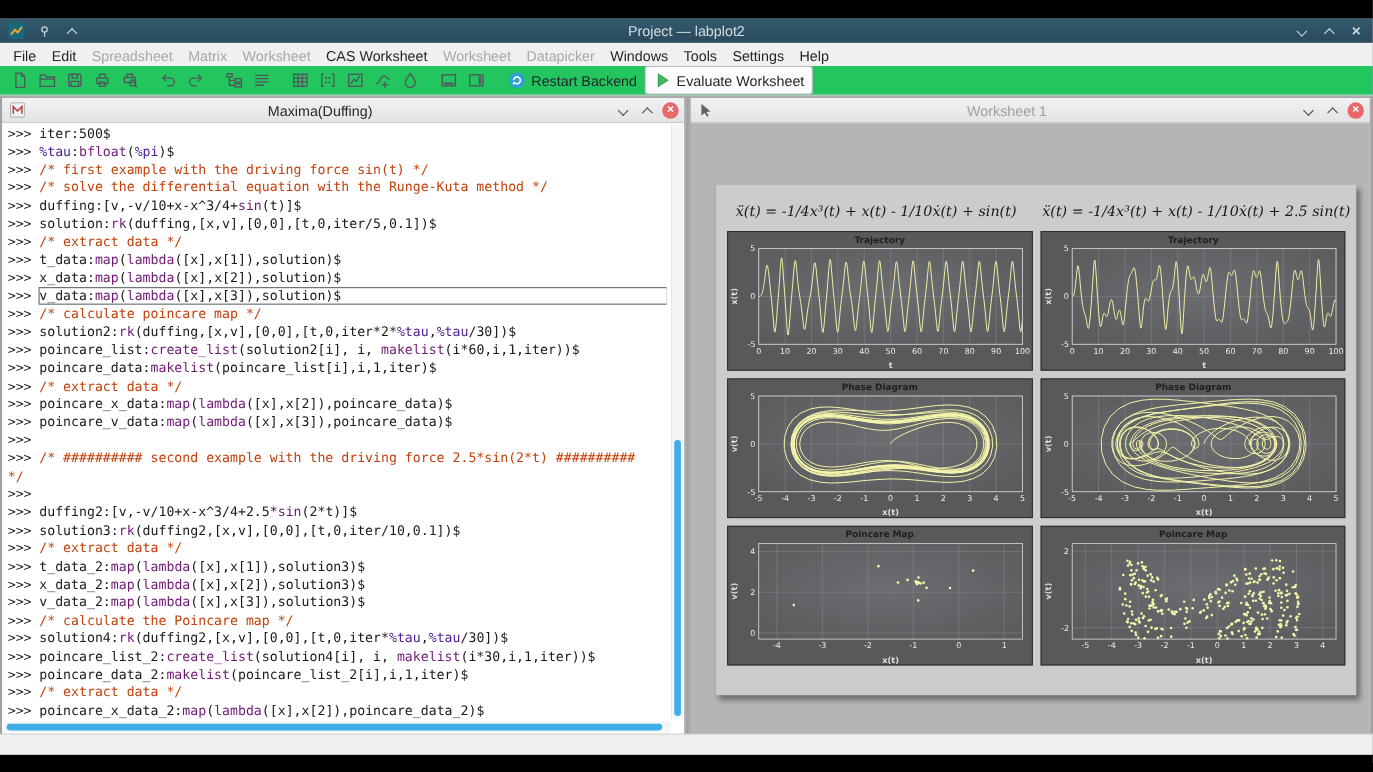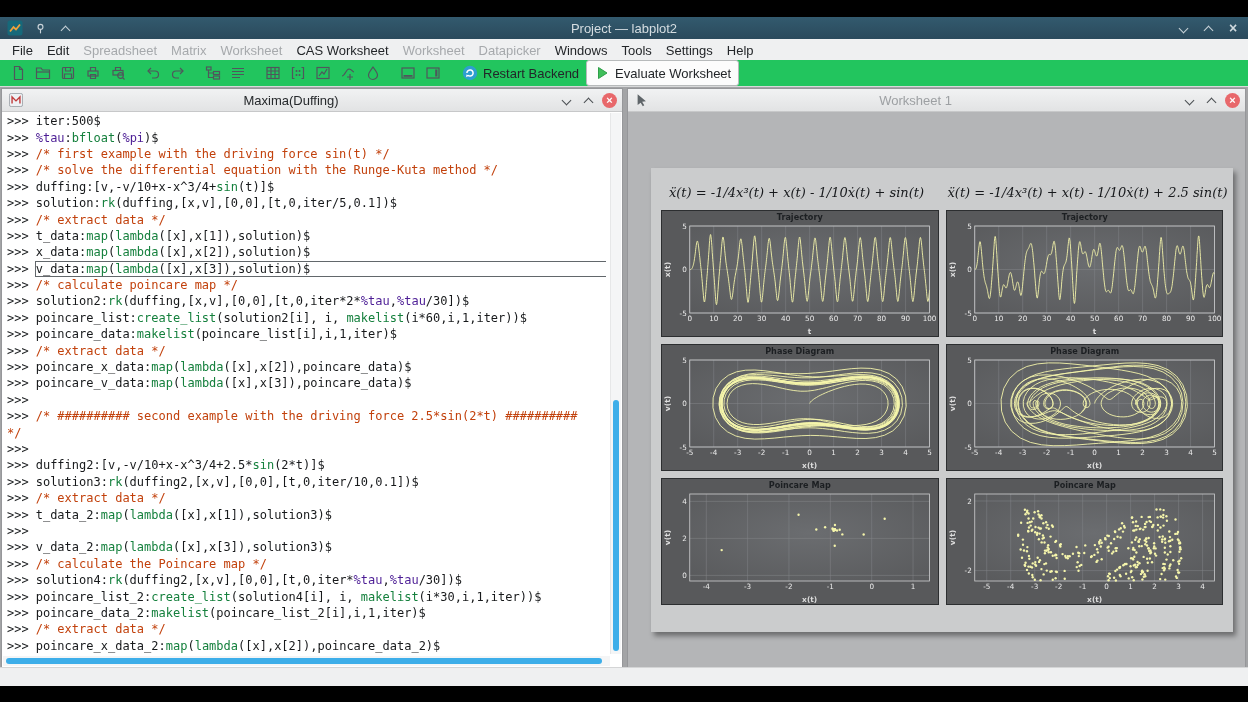--- a/index.html
+++ b/index.html
@@ -41,21 +41,21 @@
   .sw-btn{width:17px;height:17px;display:flex;align-items:center;justify-content:center}
   .sw-close{width:15px;height:15px;border-radius:8px;background:#e8686b;color:#fff;font-size:11px;font-weight:bold;text-align:center;line-height:14px}
 
   
   .cas-body{flex:1;position:relative;background:#fff;overflow:hidden}
   .code{position:absolute;left:5px;top:1px;right:16px;bottom:13px;font-family:"DejaVu Sans Mono",monospace;font-size:12px;color:#17191b;overflow:hidden}
   .code-line{display:flex;height:16.4px;align-items:center}
   .prompt{white-space:pre;color:#202325;margin-right:7px}
   .code-text{white-space:pre}
   .code-line.active .code-text{outline:1px solid #62676b;flex:1}
-  .tok-fn{color:#15803d}
+  .tok-fn{color:#701a75}
   .tok-comment{color:#c2410c}
   .tok-const{color:#4c1d95}
   .vscroll{position:absolute;top:1px;right:1px;bottom:13px;width:10px;background:#f4f5f6;border-left:1px solid #e6e7e8}
   .vthumb{position:absolute;left:2px;width:6px;top:53%;bottom:3px;background:#3daee9;border-radius:3px}
   .hscroll{position:absolute;left:1px;right:12px;bottom:1px;height:10px;background:#f4f5f6}
   .hthumb{position:absolute;top:2px;height:6px;left:3px;right:8px;background:#3daee9;border-radius:3px}
 
   
   .ws-body{flex:1;background:#b4b5b7;position:relative;overflow:hidden}
   .page{position:absolute;left:23px;top:56px;width:582px;height:464px;background:#cbcccd;box-shadow:3px 4px 5px rgba(0,0,0,.4)}
@@ -392,20 +392,21 @@
               <div class="code-line">
                 <span class="prompt">&gt;&gt;&gt;</span>
                 <span class="code-text"><span class="tok-comment">/* extract data */</span></span>
               </div>
               <div class="code-line">
                 <span class="prompt">&gt;&gt;&gt;</span>
                 <span class="code-text">t_data_2:<span class="tok-fn">map</span>(<span class="tok-fn">lambda</span>([x],x[1]),solution3)$</span>
               </div>
               <div class="code-line">
                 <span class="prompt">&gt;&gt;&gt;</span>
+                <span class="code-text">x_data_2:<span class="tok-fn">map</span>(<span class="tok-fn">lambda</span>([x],x[2]),solution3)$</span>
               </div>
               <div class="code-line">
                 <span class="prompt">&gt;&gt;&gt;</span>
                 <span class="code-text">v_data_2:<span class="tok-fn">map</span>(<span class="tok-fn">lambda</span>([x],x[3]),solution3)$</span>
               </div>
               <div class="code-line">
                 <span class="prompt">&gt;&gt;&gt;</span>
                 <span class="code-text"><span class="tok-comment">/* calculate the Poincare map */</span></span>
               </div>
               <div class="code-line">

